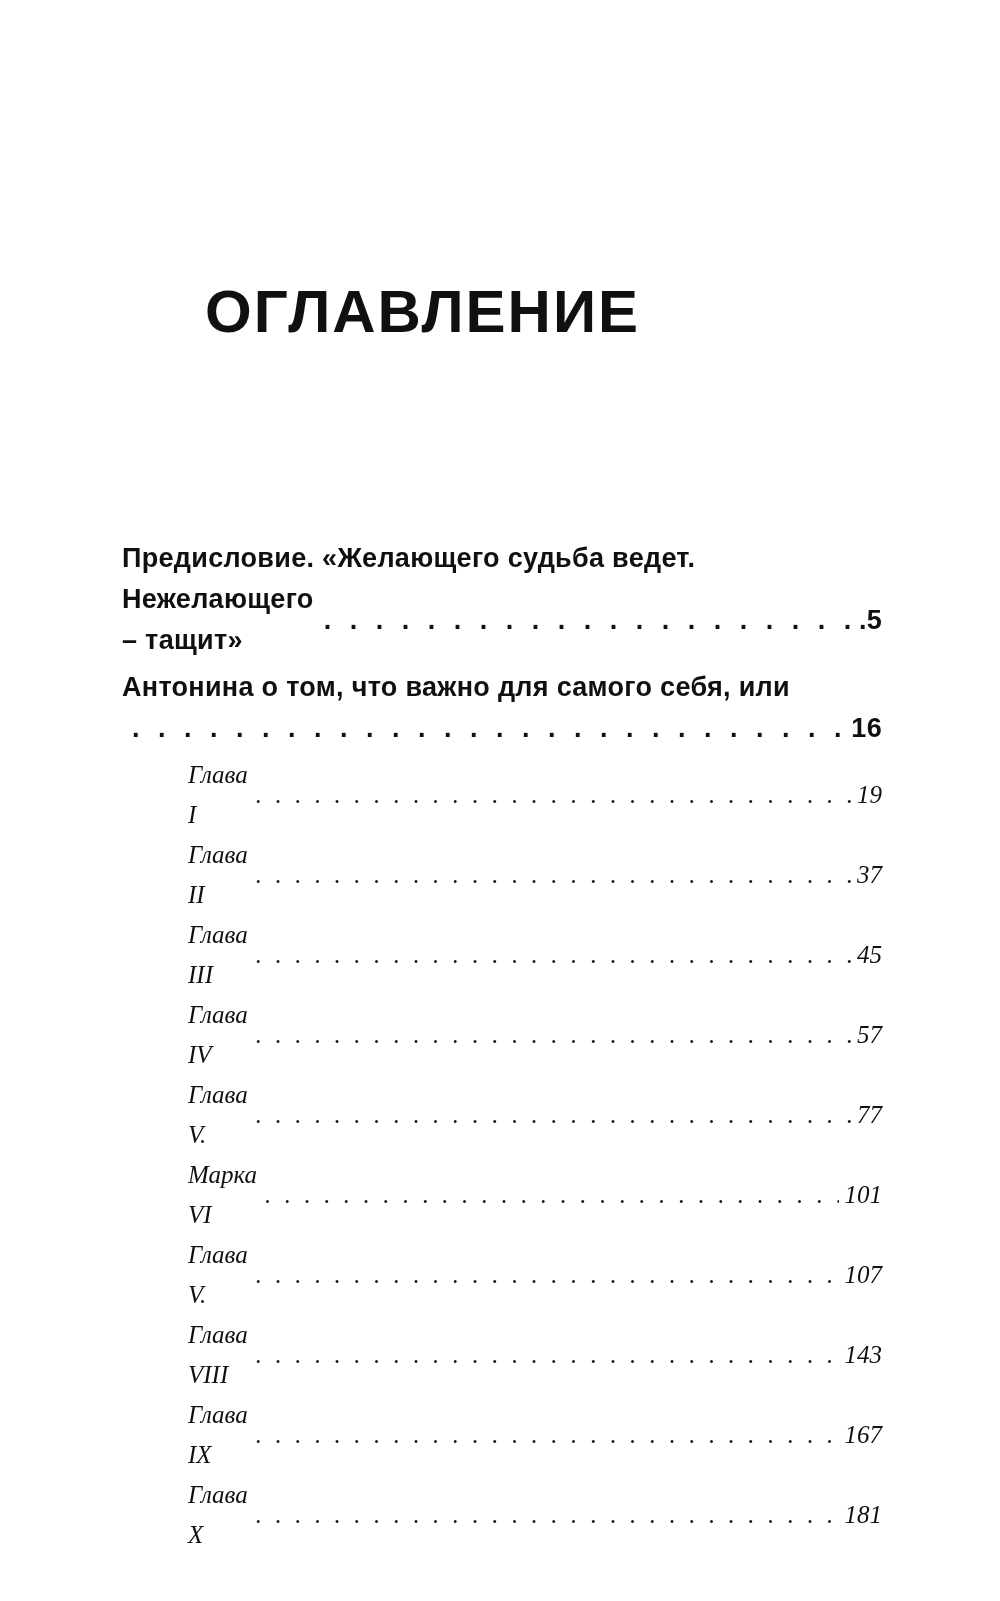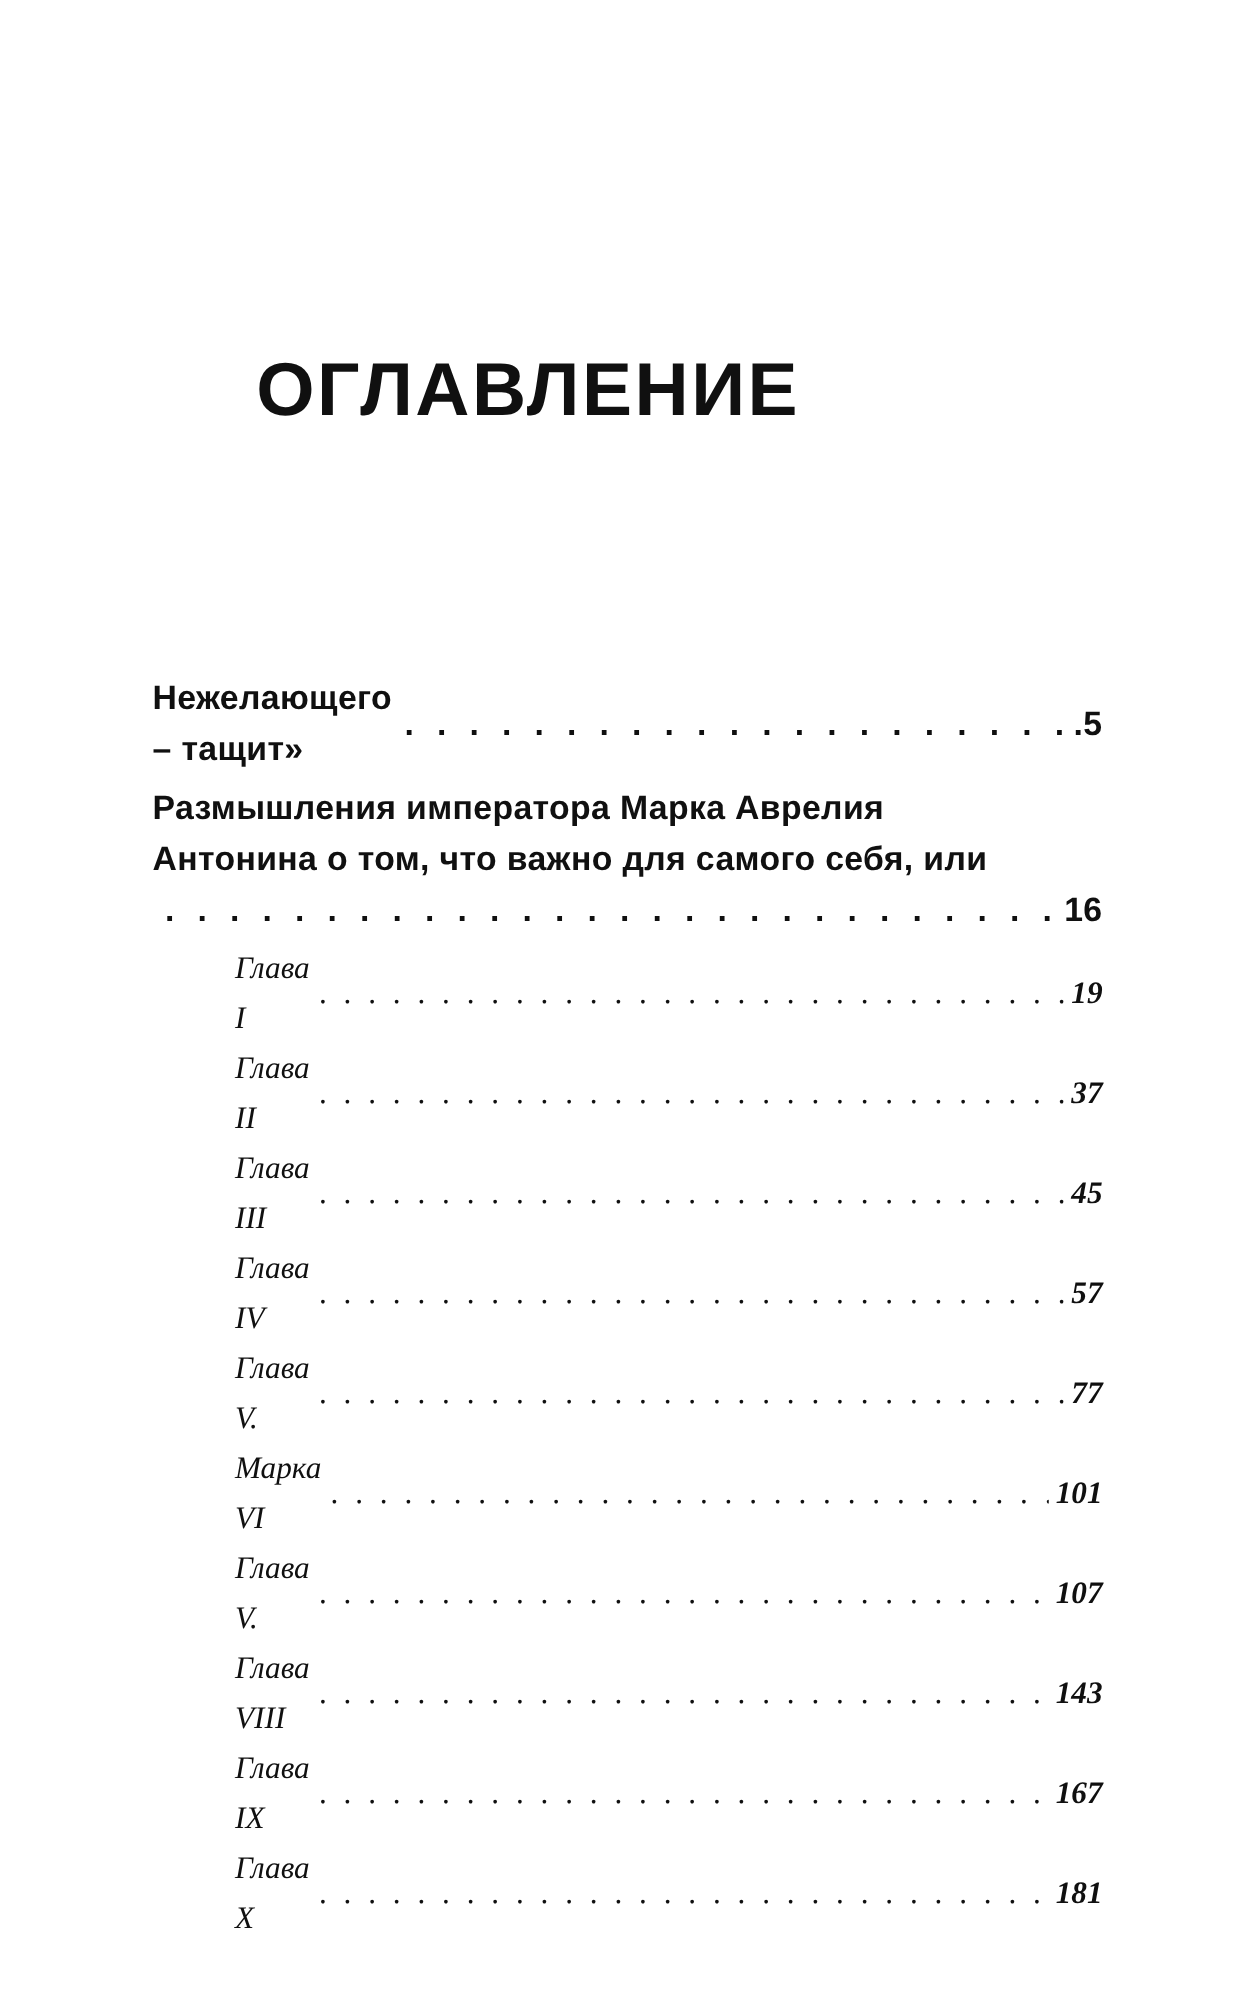--- a/index.html
+++ b/index.html
@@ -78,42 +78,41 @@
     font-size: 25px;
     line-height: 40px;
     padding-left: 66px;
   }
   .chapter .dots {
     letter-spacing: 3.6px;
     padding-left: 8px;
   }
   .chapter .pagenum {
     padding-left: 6px;
-    font-weight: bold;
   }
 </style>
 </head>
 <body>
 
 <div class="page">
 
   <h1 class="toc-title">ОГЛАВЛЕНИЕ</h1>
 
   <div class="entries">
 
     <div class="section sans">
+      <div class="text-line">Предисловие. «Желающего судьба ведет.</div>
       <div class="row">
         <span class="label">Нежелающего – тащит»</span>
         <span class="dots">. . . . . . . . . . . . . . . . . . . . . . . . . . . . . . . . . . . . . . . . . . . . . . . . . . . . . . . . . . . . </span>
         <span class="pagenum">.5</span>
       </div>
     </div>
 
     <div class="section sans">
-      <div class="text-line">Размышления императора Марка Аврелия</div>
       <div class="text-line">Антонина о том, что важно для самого себя, или</div>
       <div class="row">
         <span class="dots">. . . . . . . . . . . . . . . . . . . . . . . . . . . . . . . . . . . . . . . . . . . . . . . . . . . . . . . . . . . . </span>
         <span class="pagenum">16</span>
       </div>
     </div>
 
     <div class="chapters">
       <div class="row chapter">
         <span class="label">Глава I</span>

